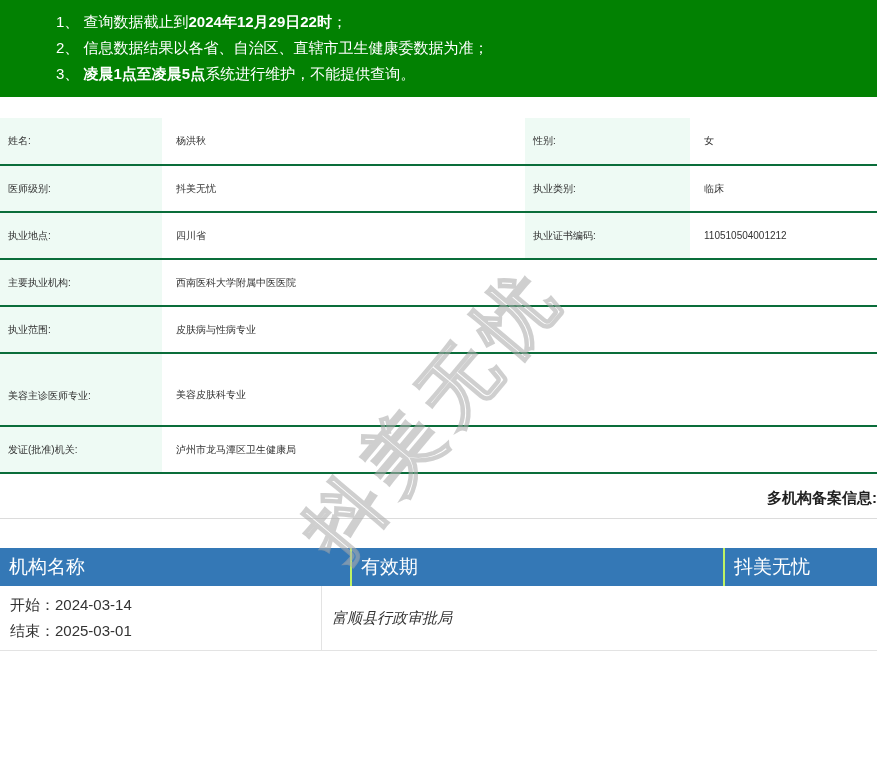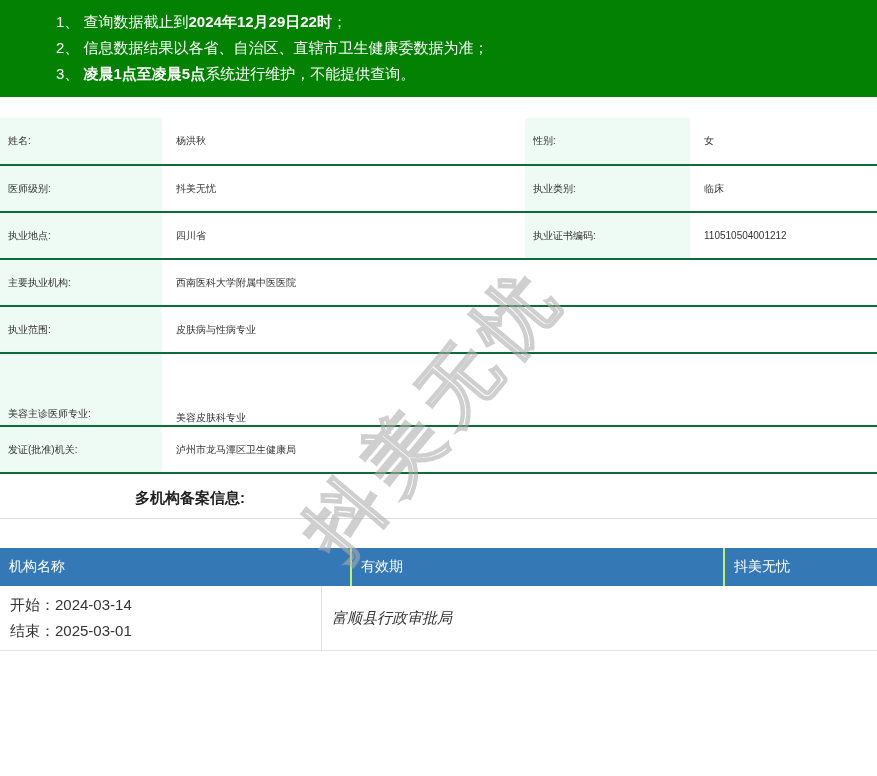--- a/index.html
+++ b/index.html
@@ -14,33 +14,33 @@
   
   .doctor-table { margin-top:21px; }
   .d-row { display:grid; grid-template-columns:162px 363px 165px 1fr;
            border-bottom:2px solid #0a6d3a; min-height:45px; }
   .d-row.first { min-height:46px; }
   .cell { display:flex; align-items:center; font-size:10px; color:#333; }
   .lbl { background:#eefaf4; padding:0 8px; }
   .val { padding:0 14px; }
   .d-row.span .val { grid-column:2 / 5; }
   .d-row.tall { min-height:71px; }
-  .d-row.tall .cell { align-items:flex-end; padding-top:11px; }
+  .d-row.tall .cell { align-items:center; padding-top:11px; }
   .d-row.tall .lbl span { display:inline-block; width:112px; line-height:23px; }
 
   
-  .section-title { margin:15px 0 0 135px; text-align:left;
+  .section-title { margin:15px 0 0 135px; text-align:right;
                    font-weight:bold; font-size:15px; color:#222; }
   .divider1 { border-top:1px solid #dcdcdc; margin-top:10px; }
 
   .filing-table { margin-top:29px; }
   .f-header { display:grid; grid-template-columns:322px 373px 1fr;
               background:#3478b6; height:38px; }
   .h-cell { display:flex; align-items:center; padding-left:9px;
-            color:#fff; font-size:14px; }
+            color:#fff; font-size:19px; }
   .h-cell + .h-cell { border-left:2px solid #bef264;margin-left:28px; }
   .f-row { display:grid; grid-template-columns:322px 373px 1fr;
            min-height:64px; border-bottom:1px solid #e3e3e3; }
   .f-cell { border-right:1px solid #e3e3e3; padding:6px 10px; font-size:15px;
             color:#333; display:flex; flex-direction:column; justify-content:center; }
   .f-cell:last-child { border-right:none;font-style:italic; }
   .f-cell .vline { line-height:26px; }
 
   .divider2 { border-top:1px solid #ededed; margin-top:88px; }
 

